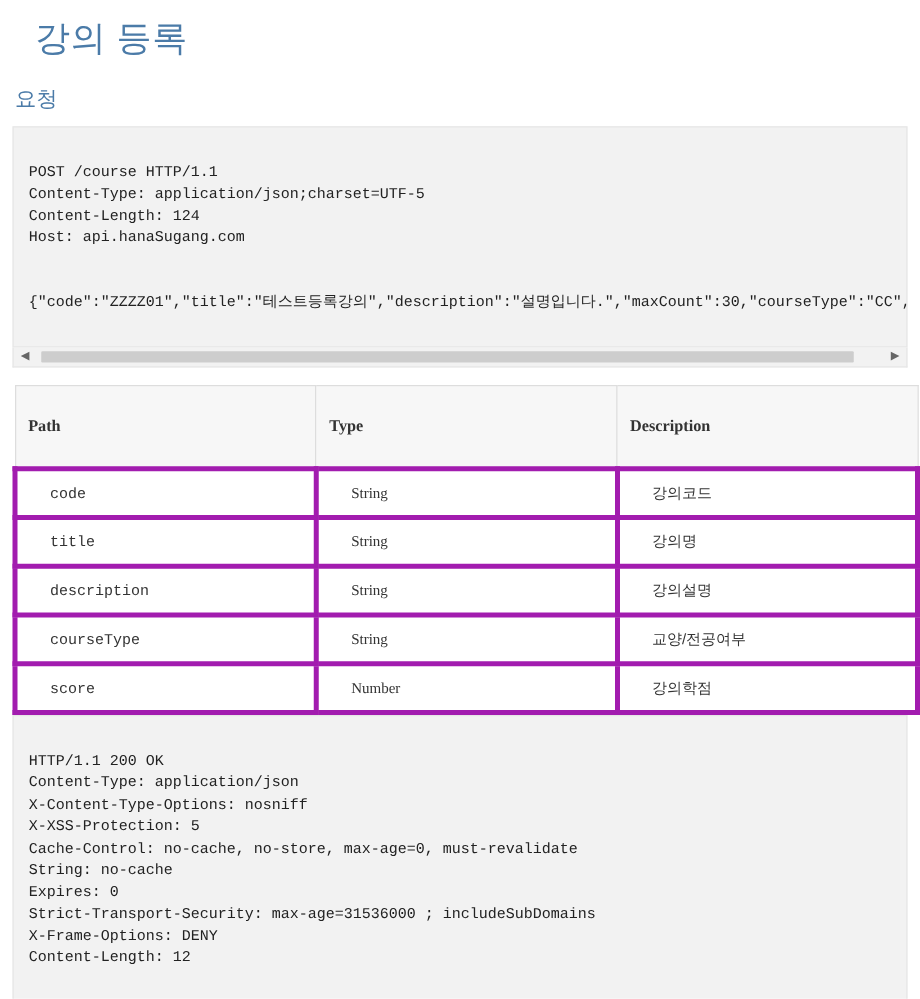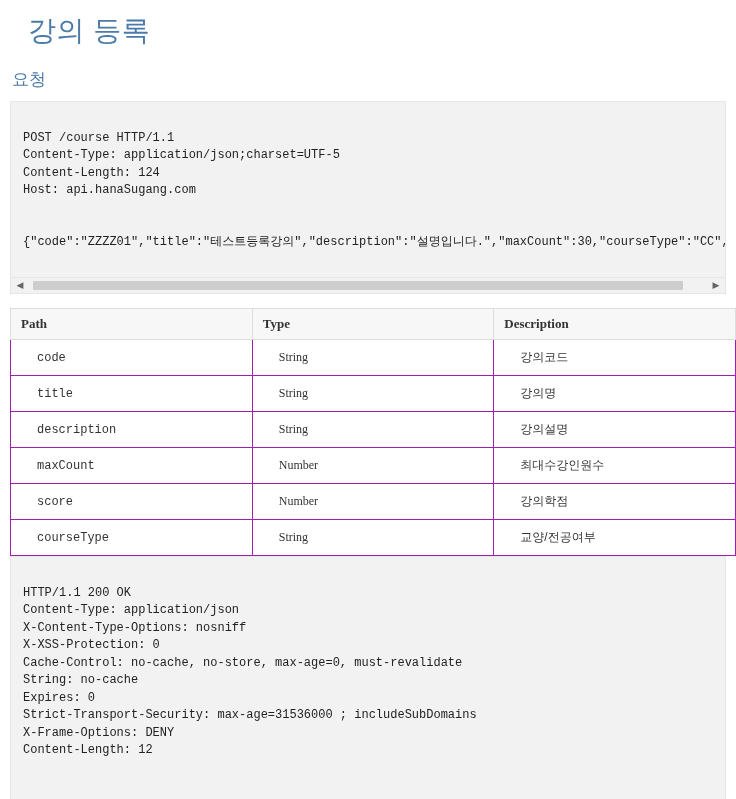--- a/index.html
+++ b/index.html
@@ -86,28 +86,28 @@
   table.fields {
     border-collapse: collapse;
     width: 726px;
     margin: 14px 2px 0 2px;
     font-size: 12px;
   }
   table.fields th {
     text-align: left;
     background: #f7f7f7;
     border: 1px solid #dddddd;
-    padding: 7px 10px;
+    padding: 24px 10px;
     font-family: "Liberation Serif", serif;
     font-size: 13px;
     font-weight: bold;
     color: #333333;
   }
   table.fields td {
-    border: 1px solid #a21caf;
+    border: 4px solid #a21caf;
     padding: 9px 26px;
     vertical-align: middle;
     color: #333333;
   }
   table.fields td.mono {
     font-family: "Liberation Mono", "DejaVu Sans Mono", monospace;
     font-size: 12px;
   }
   table.fields td.type {
     font-family: Liberation Serif, serif;
@@ -168,43 +168,38 @@
         <td class="mono">title</td>
         <td class="type">String</td>
         <td class="desc">강의명</td>
       </tr>
       <tr>
         <td class="mono">description</td>
         <td class="type">String</td>
         <td class="desc">강의설명</td>
       </tr>
       <tr>
-        <td class="mono">maxCount</td>
-        <td class="type">Number</td>
-        <td class="desc">최대수강인원수</td>
+        <td class="mono">courseType</td>
+        <td class="type">String</td>
+        <td class="desc">교양/전공여부</td>
       </tr>
       <tr>
         <td class="mono">score</td>
         <td class="type">Number</td>
         <td class="desc">강의학점</td>
-      </tr>
-      <tr>
-        <td class="mono">courseType</td>
-        <td class="type">String</td>
-        <td class="desc">교양/전공여부</td>
       </tr>
     </tbody>
   </table>
 
 
   <div class="code-block">
 <span>HTTP/1.1 200 OK</span>
 <span>Content-Type: application/json</span>
 <span>X-Content-Type-Options: nosniff</span>
-<span>X-XSS-Protection: 0</span>
+<span>X-XSS-Protection: 5</span>
 <span>Cache-Control: no-cache, no-store, max-age=0, must-revalidate</span>
 <span>String: no-cache</span>
 <span>Expires: 0</span>
 <span>Strict-Transport-Security: max-age=31536000 ; includeSubDomains</span>
 <span>X-Frame-Options: DENY</span>
 <span>Content-Length: 12</span>
 
 
   </div>
 

